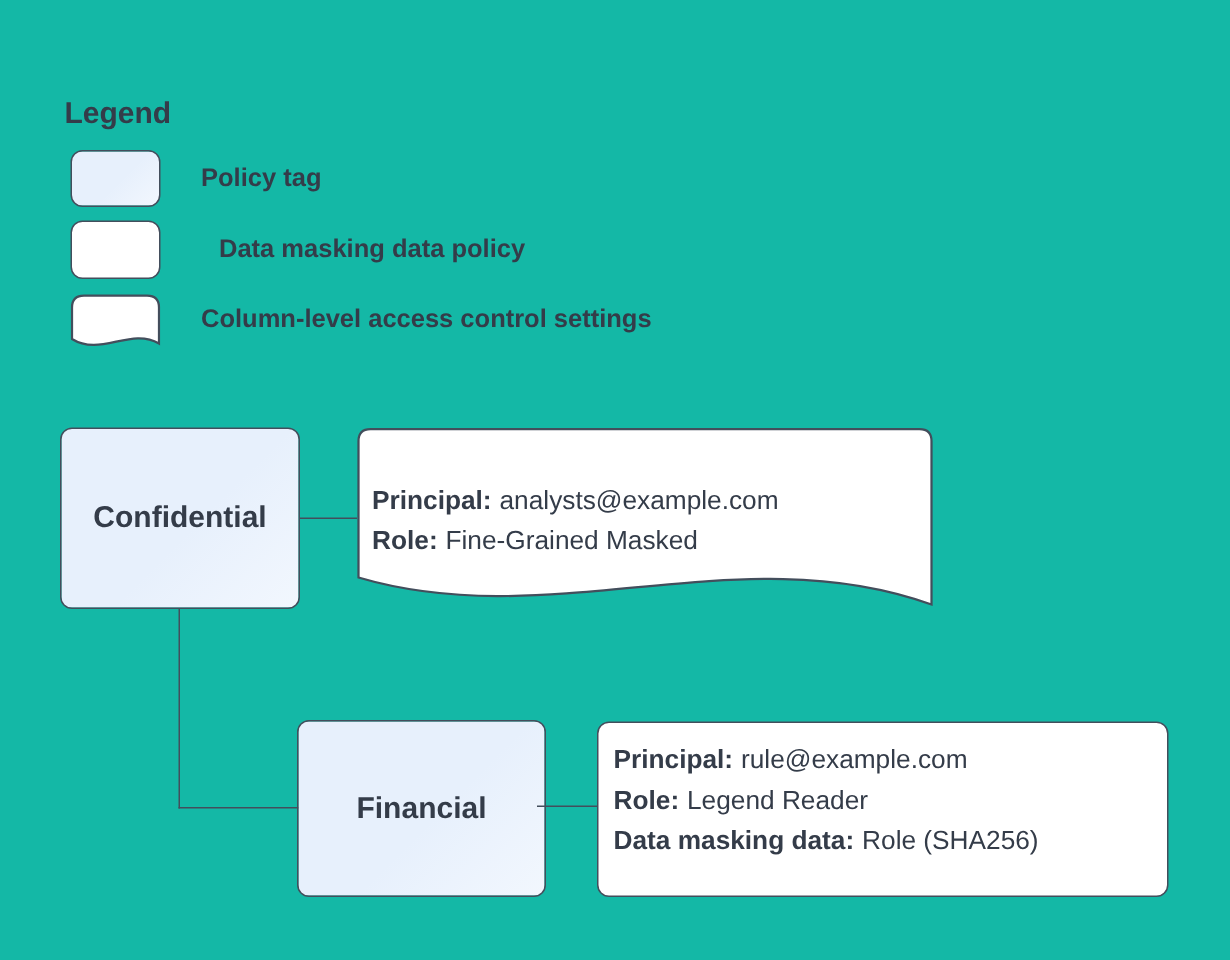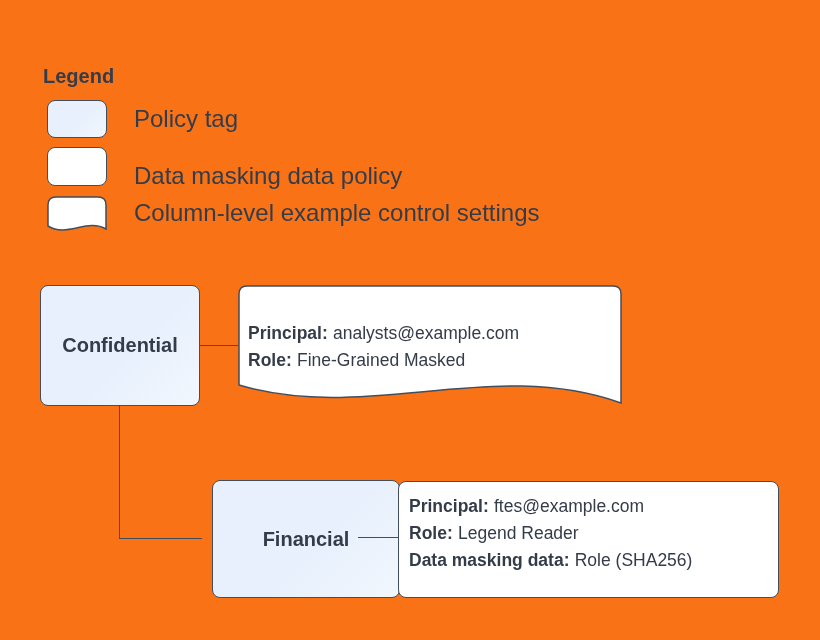--- a/index.html
+++ b/index.html
@@ -4,35 +4,35 @@
 <style>
   html, body {
     margin: 0;
     padding: 0;
     background: #ffffff;
   }
   #canvas {
     position: relative;
     width: 820px;
     height: 640px;
-    background: #f97316;
+    background: #14b8a6;
     font-family: "Liberation Sans", sans-serif;
     color: #343c49;
     overflow: hidden;
   }
   .abs { position: absolute; }
 
   
   .legend-title {
     left: 43px; top: 63px;
     font-size: 20px; line-height: 26px; font-weight: bold;
   }
   .legend-label {
     left: 134px;
-    font-size: 24px; line-height: 24px; font-weight: normal;
+    font-size: 17px; line-height: 24px; font-weight: bold;
     white-space: nowrap;
   }
   .swatch {
     left: 47px; width: 60px; height: 38px;
     border: 1.5px solid #434e5c;
     border-radius: 8px;
     box-sizing: border-box;
   }
   .fill-blue   { background: linear-gradient(135deg, #e7f0fc 55%, #f2f7fe 100%); }
   .fill-white  { background: #ffffff; }
@@ -75,26 +75,26 @@
 <body>
 
 <div id="canvas">
 
   <div class="abs legend-title">Legend</div>
 
   <div class="abs swatch fill-blue" style="top:100px;"></div>
   <div class="abs legend-label" style="top:107px;">Policy tag</div>
 
   <div class="abs swatch fill-white" style="top:147px; height:39px;"></div>
-  <div class="abs legend-label" style="top:164px;">Data masking data policy</div>
+  <div class="abs legend-label" style="top:154px;margin-left:12px;">Data masking data policy</div>
 
   <svg class="abs legend-doc" style="left:47px; top:196px;" width="60" height="44" viewBox="0 0 60 44">
     <path d="M 1 30 C 20 42, 40 22, 59 33 L 59 9 Q 59 1 51 1 L 9 1 Q 1 1 1 9 Z"></path>
   </svg>
-  <div class="abs legend-label" style="top:201px;">Column-level example control settings</div>
+  <div class="abs legend-label" style="top:201px;">Column-level access control settings</div>
 
   <div class="abs node fill-blue" style="left:40px; top:285px; width:160px; height:121px;">
     <span>Confidential</span>
   </div>
 
   <div class="abs conn-h" style="left:200px; top:345px; width:38px;"></div>
 
   <svg class="abs doc-svg" style="left:238px; top:285px;" width="384" height="126" viewBox="0 0 384 126">
     <path d="M 1 100 C 130 138, 255 72, 383 118 L 383 9 Q 383 1 375 1 L 9 1 Q 1 1 1 9 Z"></path>
   </svg>
@@ -102,30 +102,30 @@
     <div>
       <span class="k">Principal:</span><span>analysts@example.com</span>
     </div>
     <div>
       <span class="k">Role:</span><span>Fine-Grained Masked</span>
     </div>
   </div>
 
   <div class="abs conn-elbow" style="left:119px; top:406px; width:83px; height:133px;"></div>
 
-  <div class="abs node fill-blue" style="left:212px; top:480px; width:188px; height:118px;">
+  <div class="abs node fill-blue" style="left:198px; top:480px; width:166px; height:118px;">
     <span>Financial</span>
   </div>
 
   <div class="abs conn-h" style="left:358px; top:537px; width:40px;"></div>
 
   <div class="abs policy-rect" style="left:398px; top:481px; width:381px; height:117px;"></div>
   <div class="abs kv-block" style="left:409px; top:493px;">
     <div>
-      <span class="k">Principal:</span><span>ftes@example.com</span>
+      <span class="k">Principal:</span><span>rule@example.com</span>
     </div>
     <div>
       <span class="k">Role:</span><span>Legend Reader</span>
     </div>
     <div>
       <span class="k">Data masking data:</span><span>Role (SHA256)</span>
     </div>
   </div>
 
 </div>

